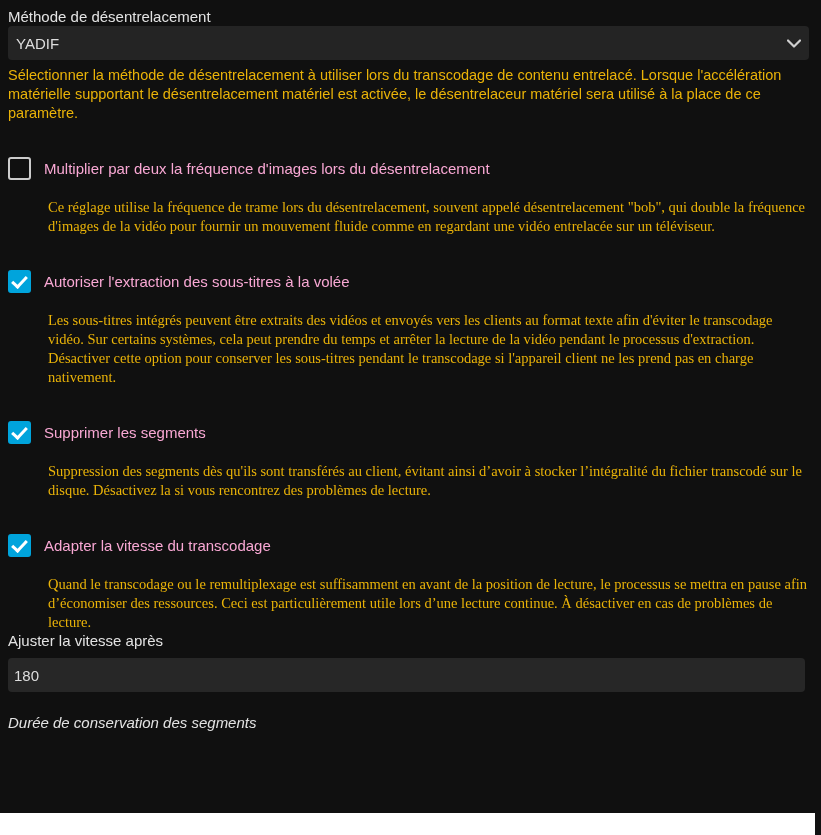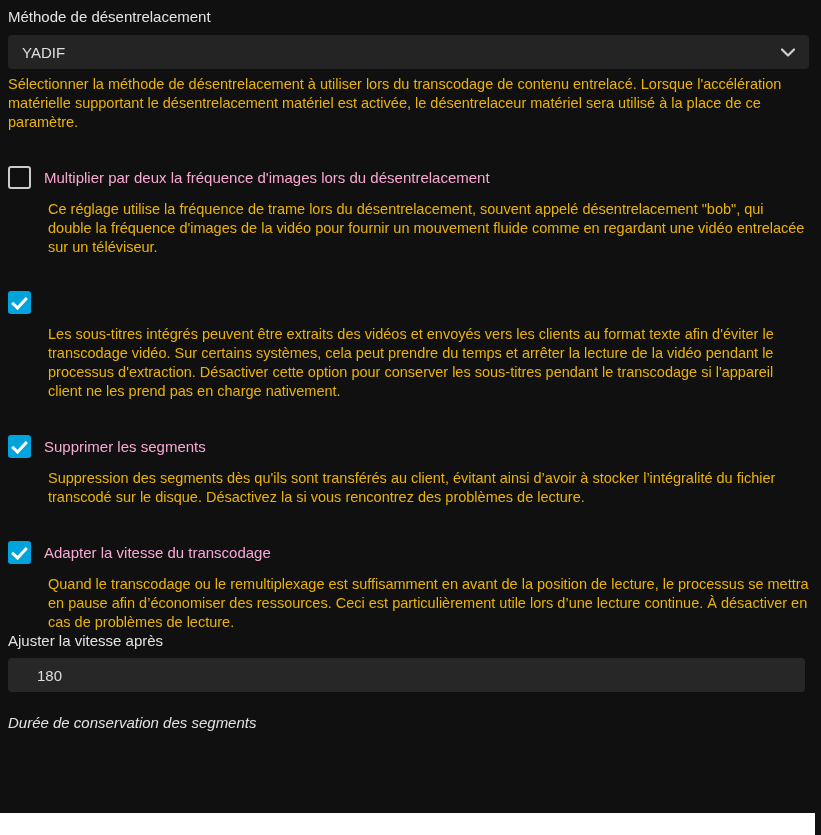--- a/index.html
+++ b/index.html
@@ -18,28 +18,27 @@
     padding: 8px 12px 0 8px;
     overflow: hidden;
   }
   .field-label {
     display: block;
     color: #e3e3e3;
     font-size: 15px;
     line-height: 18px;
   }
   .select-box {
-    margin-top: 9px;
     height: 34px;
     background: #242424;
     border-radius: 4px;
     display: flex;
     align-items: center;
     justify-content: space-between;
-    padding: 0 14px;
+    padding: 0 8px;
     cursor: pointer;
   }
   .select-value { color: #dedede; font-size: 15px; }
   .chevron { width: 14px; height: 9px; display: block; }
   .desc {
     color: #eab308;
     font-size: 14.5px;
     line-height: 19px;
     margin-top: 6px;
     max-width: 798px;
@@ -72,37 +71,38 @@
     margin-top: -3px;
   }
   .check-label {
     margin-left: 13px;
     color: #f9a8d4;
     font-size: 15px;
     cursor: pointer;
   }
   .check-desc {
     margin-left: 40px;
-    margin-top: 11px;
+    margin-top: 18px;
     max-width: 762px;
+    font-family: Liberation Serif, serif;
   }
   .input-group { }
   .text-input {
     display: block;
     margin-top: 8px;
     width: 797px;
     height: 34px;
     box-sizing: border-box;
     background: #272727;
     border: none;
     border-radius: 4px;
     color: #dedede;
     font-size: 15px;
     font-family: "Liberation Sans", sans-serif;
-    padding: 0 29px;
+    padding: 0 6px;
     outline: none;
   }
   .partial-label { margin-top: 22px; font-style: italic; }
   .corner-strip {
     position: absolute;
     right: 0; top: 810px;
     width: 6px; height: 25px;
     background: #121212;
   }
 </style>
@@ -131,20 +131,21 @@
         <span class="check-label">Multiplier par deux la fréquence d'images lors du désentrelacement</span>
       </div>
       <div class="desc check-desc">Ce réglage utilise la fréquence de trame lors du désentrelacement, souvent appelé désentrelacement "bob", qui double la fréquence d'images de la vidéo pour fournir un mouvement fluide comme en regardant une vidéo entrelacée sur un téléviseur.</div>
     </div>
 
     <div class="check-section">
       <div class="check-row">
         <span class="checkbox checked">
           <span class="checkmark"></span>
         </span>
+        <span class="check-label">Autoriser l'extraction des sous-titres à la volée</span>
       </div>
       <div class="desc check-desc">Les sous-titres intégrés peuvent être extraits des vidéos et envoyés vers les clients au format texte afin d'éviter le transcodage vidéo. Sur certains systèmes, cela peut prendre du temps et arrêter la lecture de la vidéo pendant le processus d'extraction. Désactiver cette option pour conserver les sous-titres pendant le transcodage si l'appareil client ne les prend pas en charge nativement.</div>
     </div>
 
     <div class="check-section">
       <div class="check-row">
         <span class="checkbox checked">
           <span class="checkmark"></span>
         </span>
         <span class="check-label">Supprimer les segments</span>

